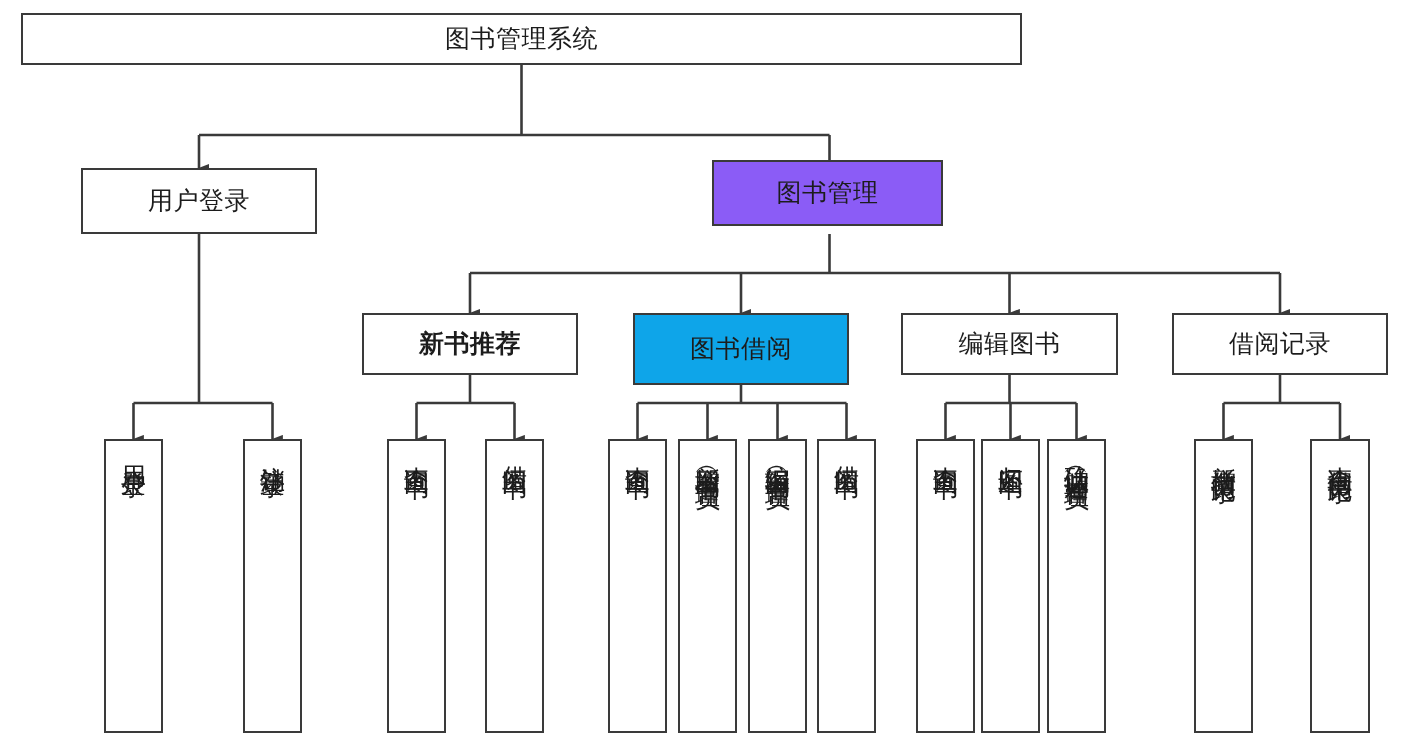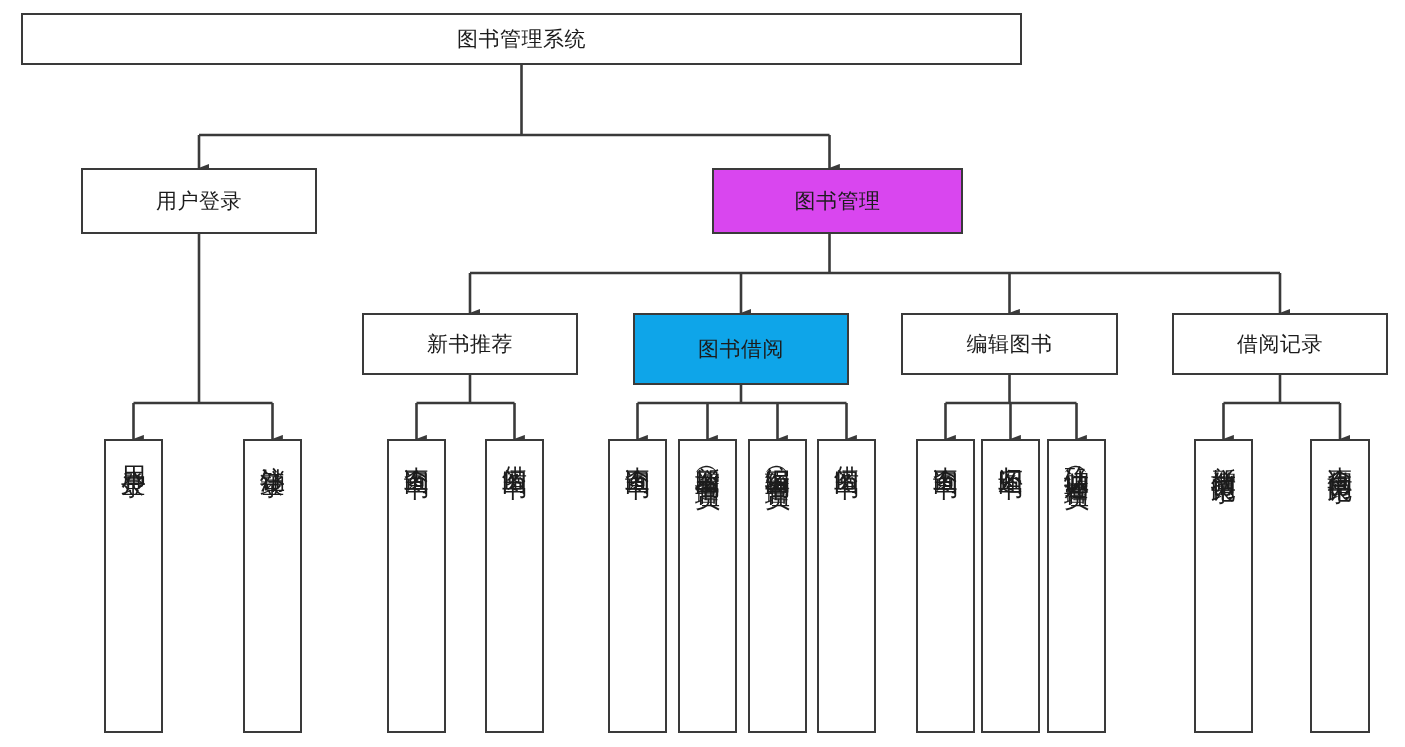--- a/index.html
+++ b/index.html
@@ -35,21 +35,21 @@
     justify-content: center;
     color: #1c1c1c;
     z-index: 2;
   }
   .node .label {
     display: block;
     text-align: center;
     line-height: 1.18;
   }
   .node.horiz .label {
-    font-size: 21px;
+    font-size: 25px;
     letter-spacing: 0.5px;
   }
   .node.vert {
     align-items: flex-start;
     padding-top: 5px;
   }
   .node.vert .label {
     writing-mode: vertical-rl;
     text-orientation: upright;
     font-size: 25px;
@@ -116,24 +116,24 @@
       </g>
   </svg>
 
   <div id="node-layer">
       <div class="node horiz" style="left: 21px; top: 13px; width: 1001px; height: 52px; border-color: rgb(58, 58, 58); background: rgb(255, 255, 255); color: rgb(28, 28, 28);">
         <span class="label">图书管理系统</span>
       </div>
       <div class="node horiz" style="left: 81px; top: 168px; width: 236px; height: 66px; border-color: rgb(58, 58, 58); background: rgb(255, 255, 255); color: rgb(28, 28, 28);">
         <span class="label">用户登录</span>
       </div>
-      <div class="node horiz" style="left: 712px; top: 168px; width: 251px; height: 66px; border-color: rgb(58, 58, 58); background: #d946ef; color: rgb(28, 28, 28);">
+      <div class="node horiz" style="left: 712px; top: 160px; width: 231px; height: 66px; border-color: rgb(58, 58, 58); background: #8b5cf6; color: rgb(28, 28, 28);">
         <span class="label">图书管理</span>
       </div>
-      <div class="node horiz" style="left: 362px; top: 313px; width: 216px; height: 62px; border-color: rgb(58, 58, 58); background: rgb(255, 255, 255); color: rgb(28, 28, 28);">
+      <div class="node horiz" style="left: 362px; top: 313px; width: 216px; height: 62px; border-color: rgb(58, 58, 58); background: rgb(255, 255, 255); color: rgb(28, 28, 28); font-weight: bold;">
         <span class="label">新书推荐</span>
       </div>
       <div class="node horiz" style="left: 633px; top: 313px; width: 216px; height: 72px; border-color: rgb(58, 58, 58); background: #0ea5e9; color: rgb(28, 28, 28);">
         <span class="label">图书借阅</span>
       </div>
       <div class="node horiz" style="left: 901px; top: 313px; width: 217px; height: 62px; border-color: rgb(58, 58, 58); background: rgb(255, 255, 255); color: rgb(28, 28, 28);">
         <span class="label">编辑图书</span>
       </div>
       <div class="node horiz" style="left: 1172px; top: 313px; width: 216px; height: 62px; border-color: rgb(58, 58, 58); background: rgb(255, 255, 255); color: rgb(28, 28, 28);">
         <span class="label">借阅记录</span>

